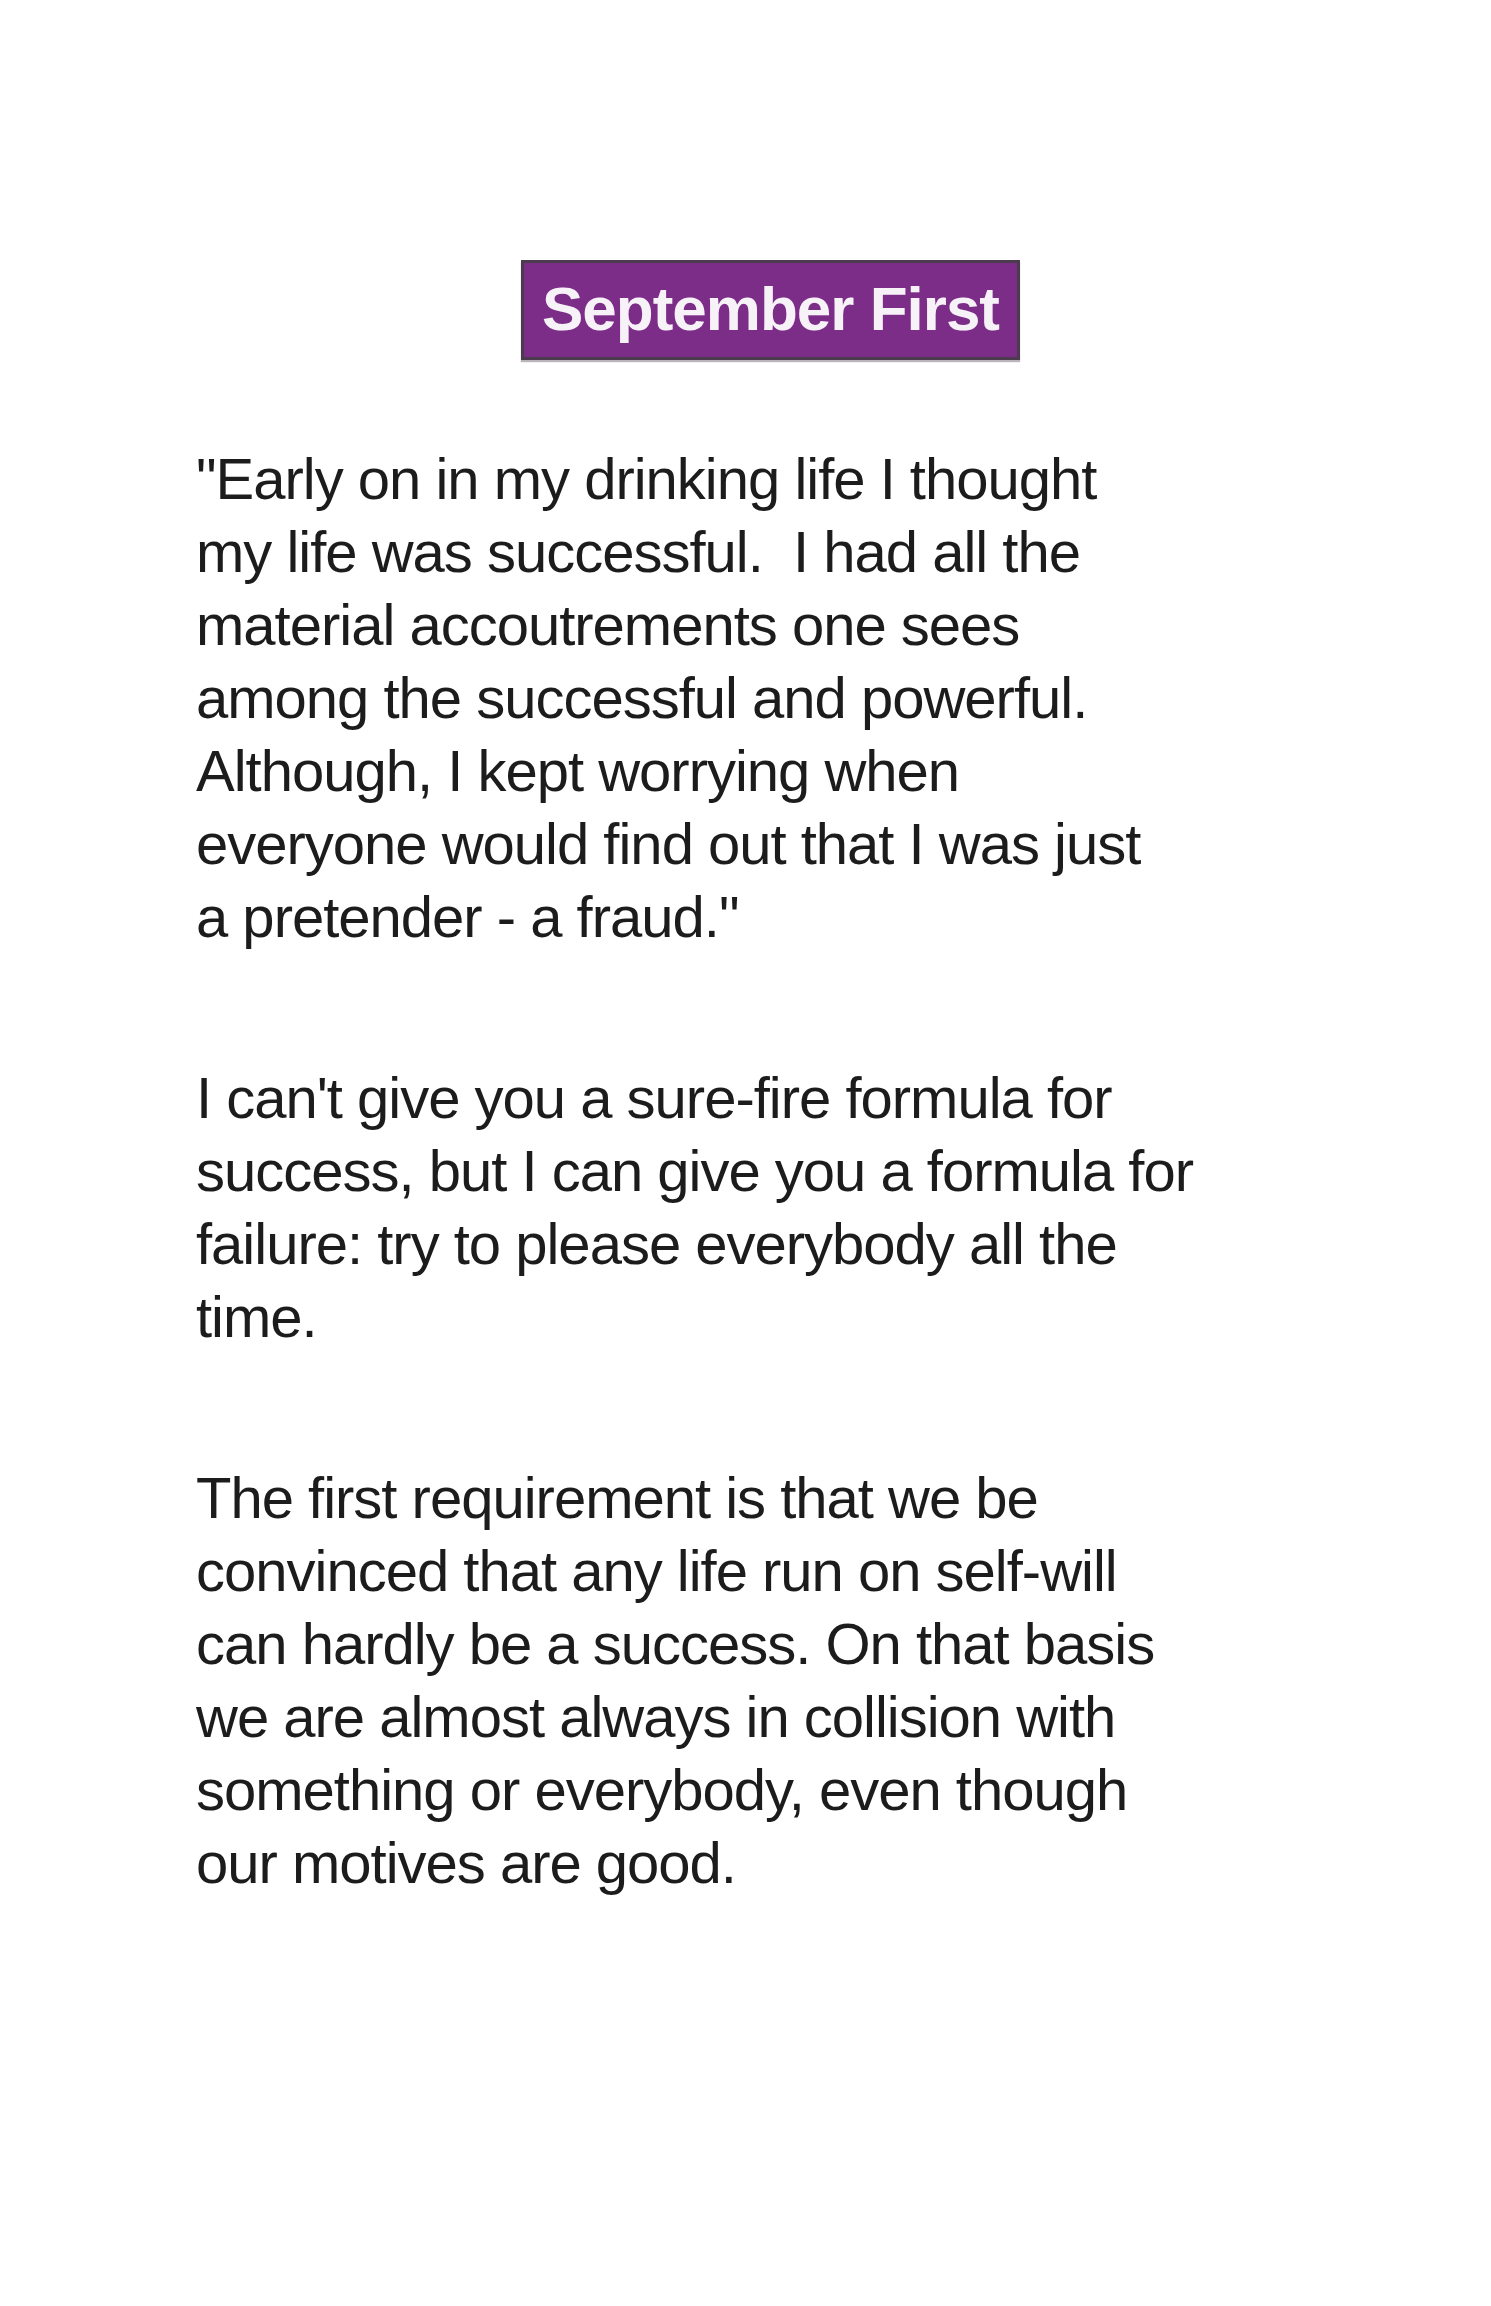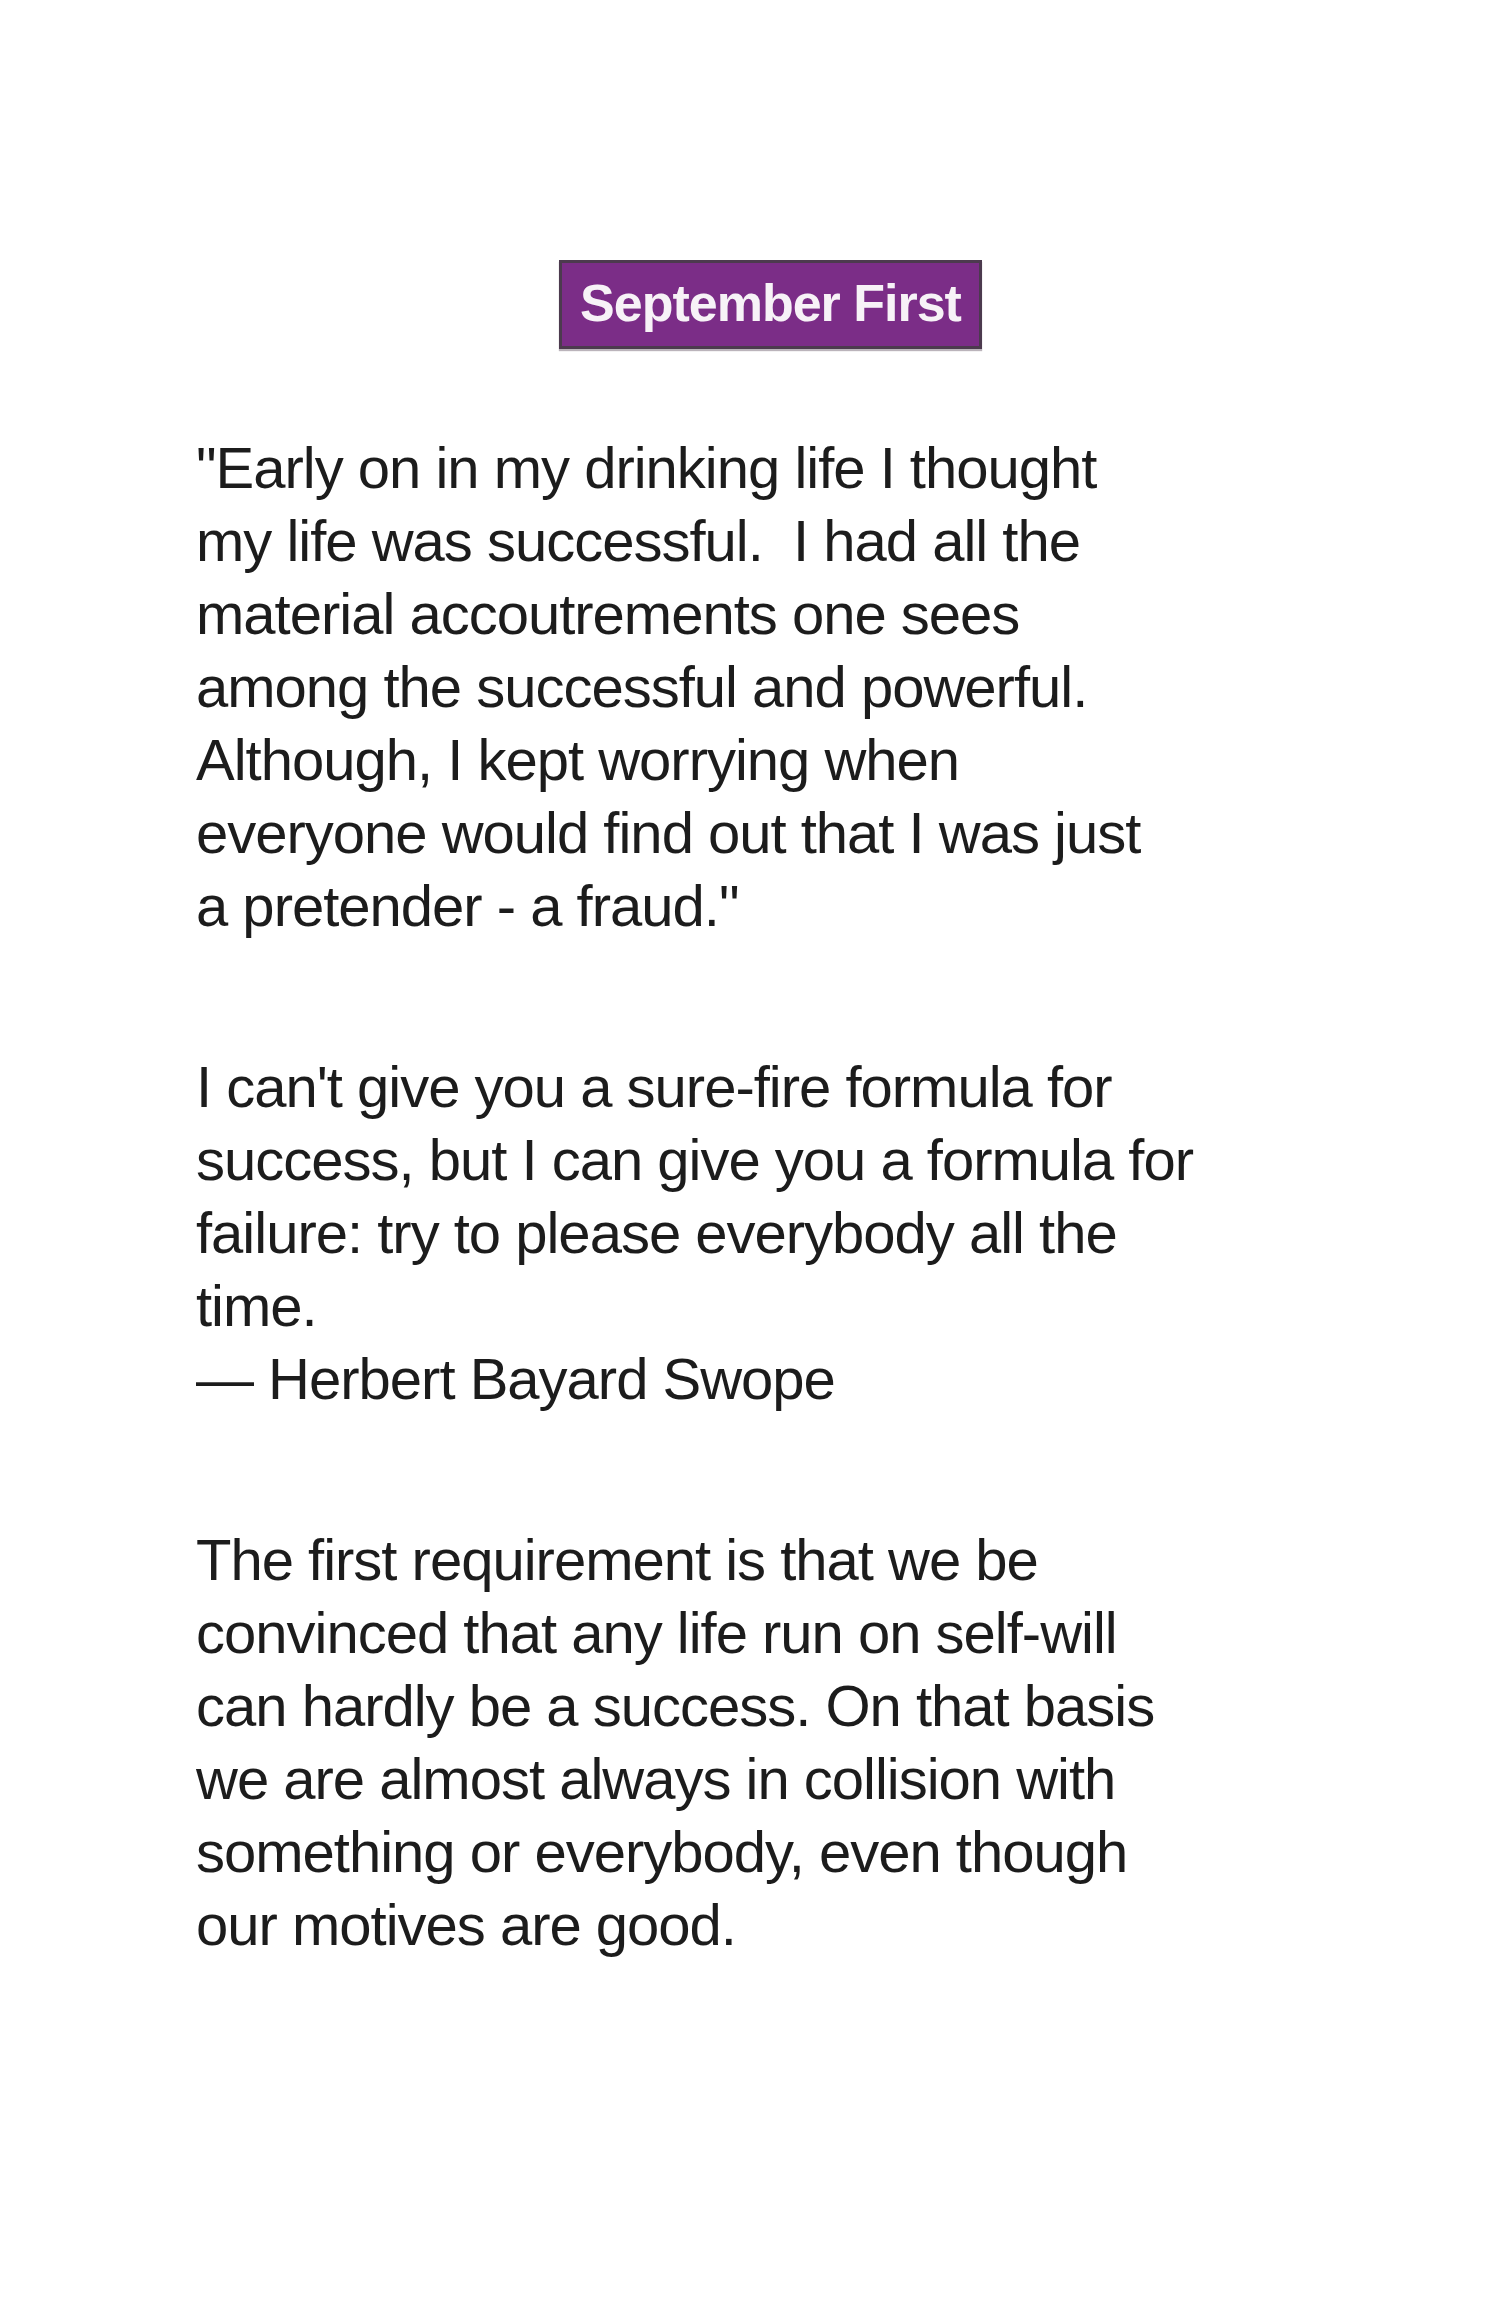--- a/index.html
+++ b/index.html
@@ -24,21 +24,21 @@
     width: 100%;
     text-align: center;
   }
   .title-badge {
     display: inline-block;
     position: relative;
     left: 25px;
     background: var(--badge-bg, #7b2d87);
     border: 3px solid var(--badge-border, #4c3a4e);
     color: var(--badge-text, #f7f2f7);
-    font-size: 52px;
+    font-size: 62px;
     font-weight: 700;
     letter-spacing: -1px;
     line-height: 1.1;
     padding: 12px 18px 14px 18px;
     box-shadow: 0 2px 1px rgba(60, 40, 60, 0.35);
   }
   .content {
     margin-left: 196px;
     margin-top: 82px;
     width: 1210px;
@@ -76,21 +76,20 @@
 Although, I kept worrying when
 everyone would find out that I was just
 a pretender - a fraud."</p>
     </div>
 
     <div class="para-block">
       <p>I can't give you a sure-fire formula for
 success, but I can give you a formula for
 failure: try to please everybody all the
 time.</p>
-      <p>— Herbert Bayard Swope</p>
     </div>
 
     <div class="para-block">
       <p>The first requirement is that we be
 convinced that any life run on self-will
 can hardly be a success. On that basis
 we are almost always in collision with
 something or everybody, even though
 our motives are good.</p>
     </div>

